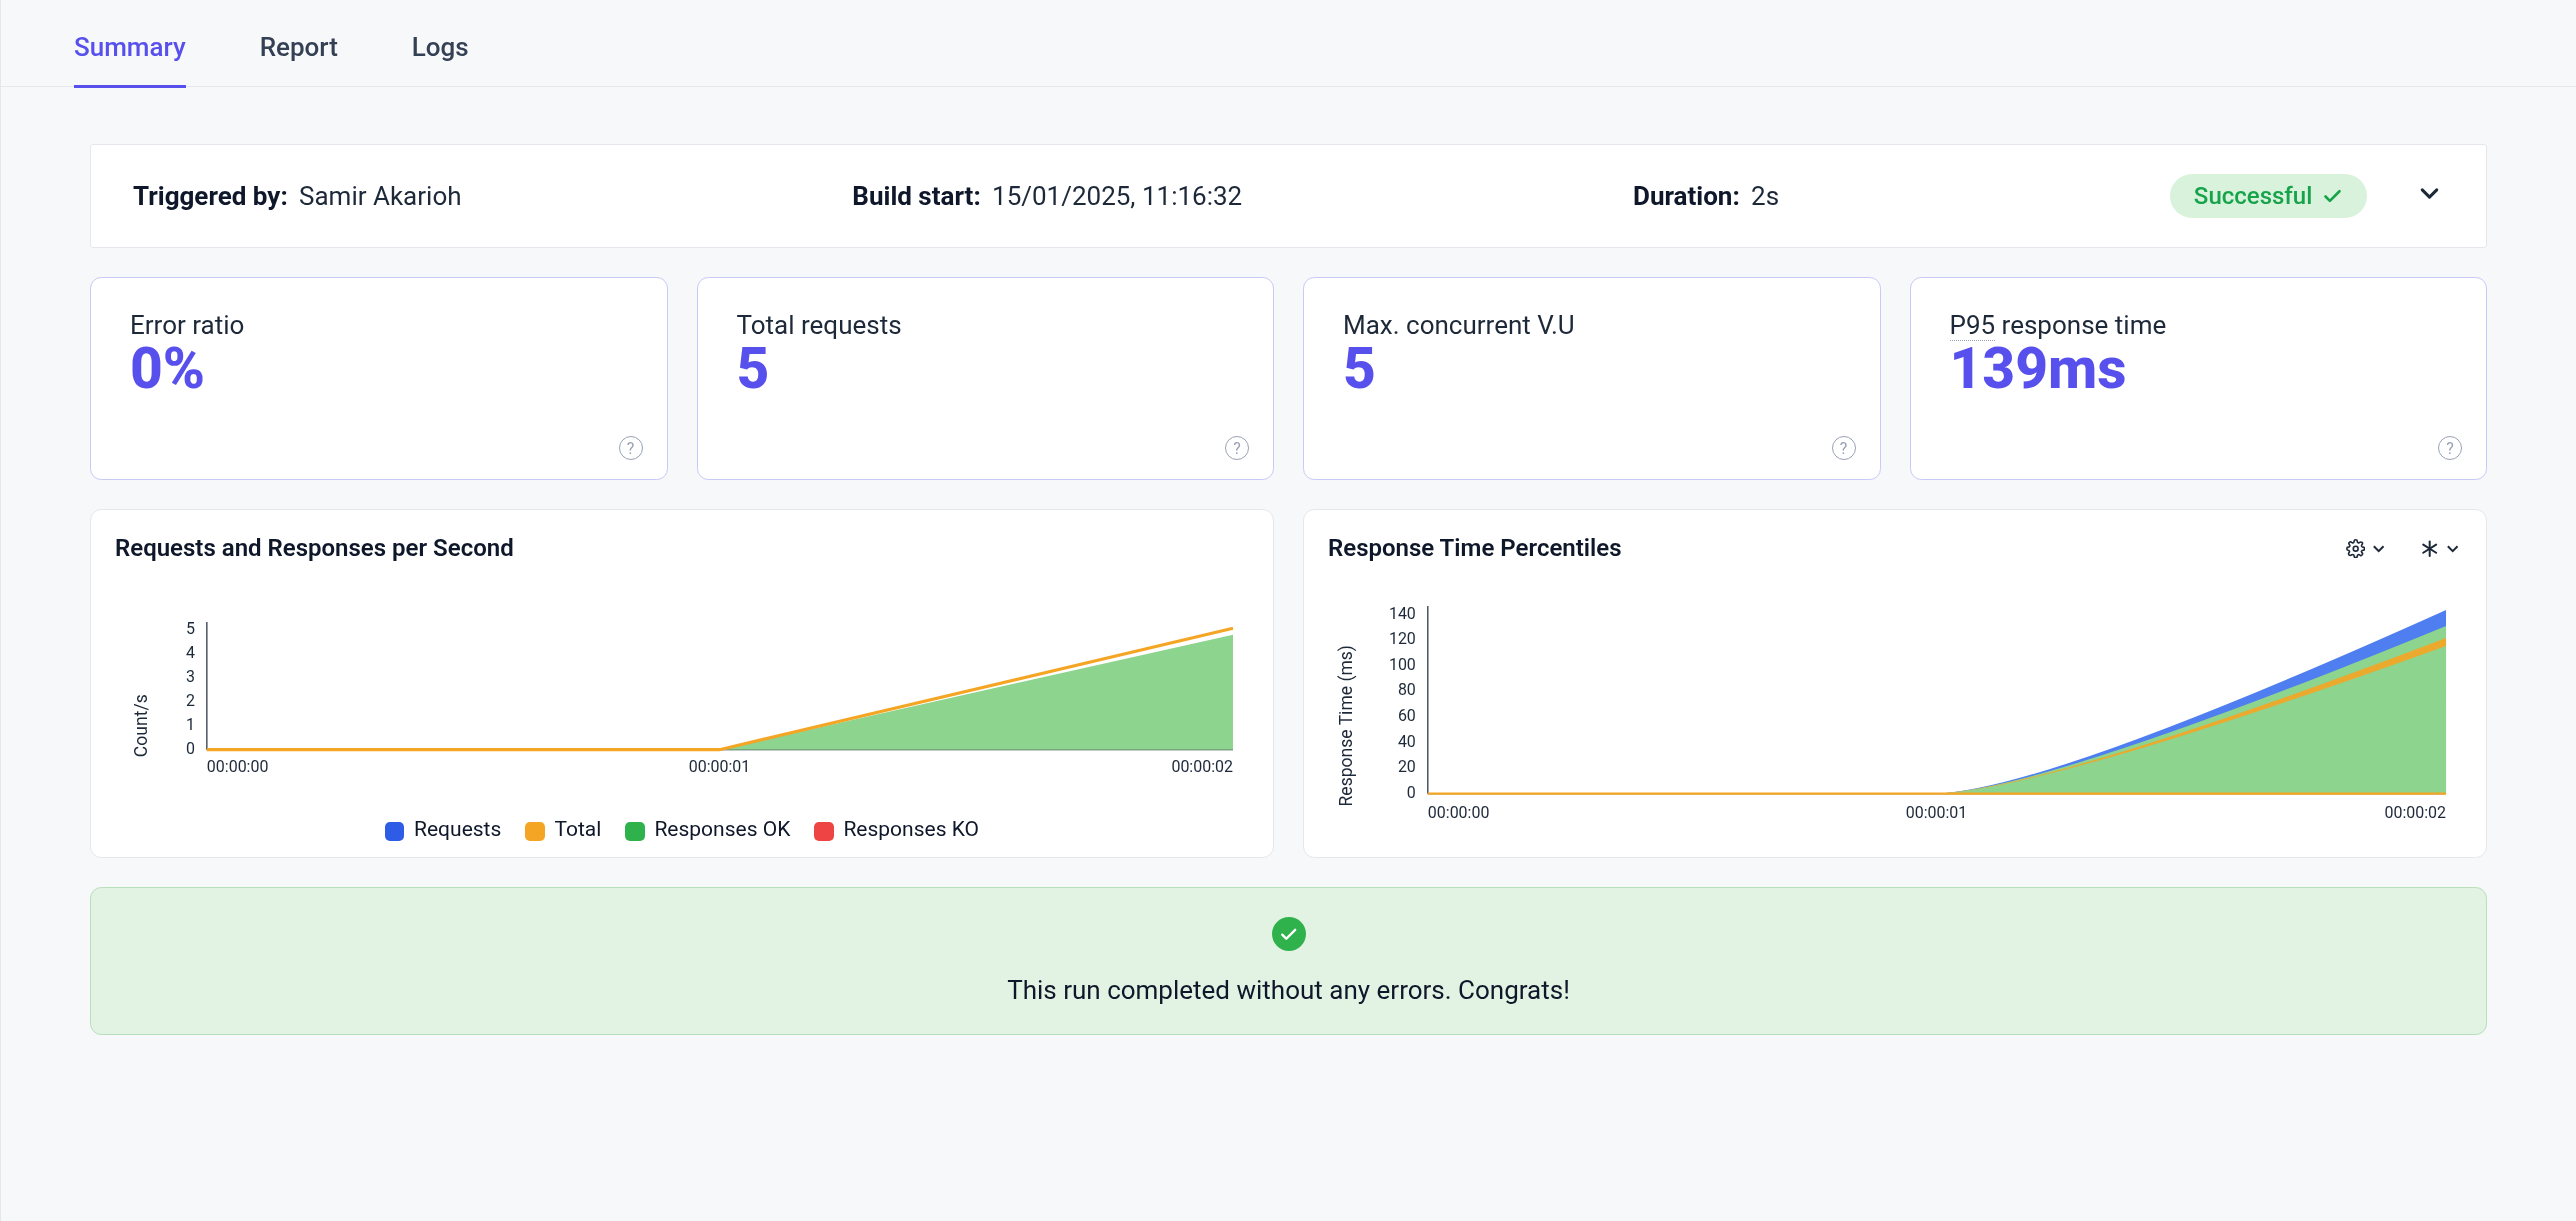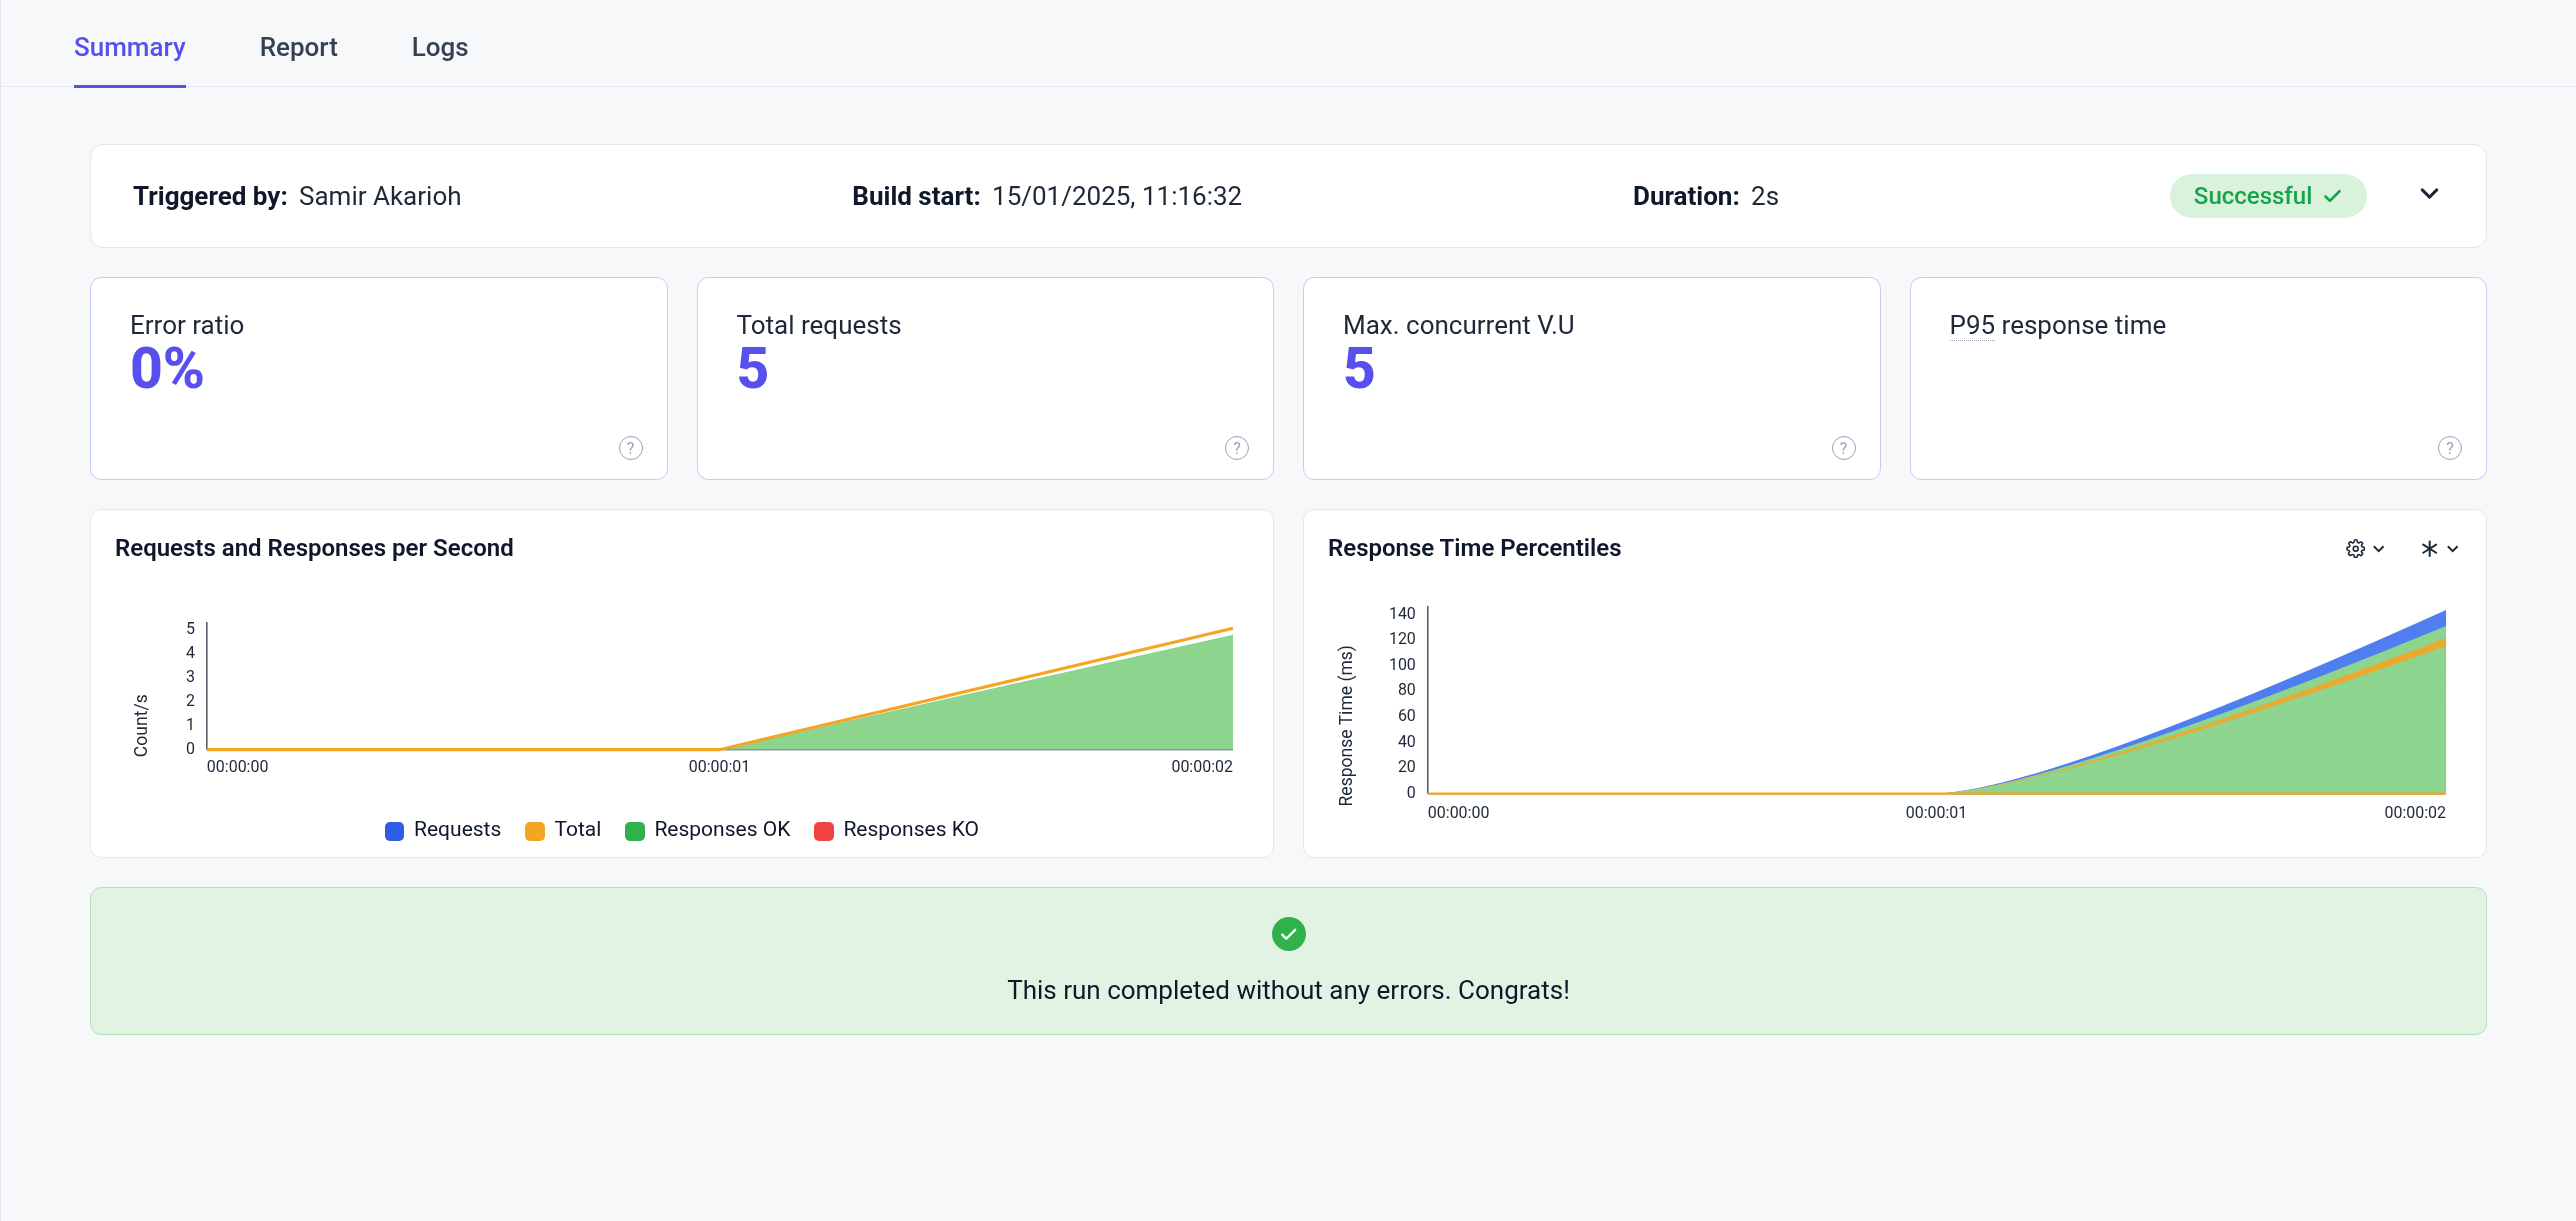--- a/index.html
+++ b/index.html
@@ -49,21 +49,21 @@
     color: var(--purple-text);
     border-bottom: 3.2px solid var(--purple-text);
     margin-bottom: -1.6px;
   }
   .content {
     padding: 57px 89px 32px 89px;
   }
   .summary-bar {
     background: var(--card-bg);
     border: 1.6px solid var(--border);
-    border-radius: 13px;
+    border-radius: 3px;
     padding: 29px 42px;
     display: flex;
     align-items: center;
     gap: 16px;
   }
   .sb-group { display: flex; align-items: baseline; gap: 11.3px; }
   .sb-label { font-weight: 700; font-size: 26px; }
   .sb-value { font-size: 26px; color: #1d2939; }
   .spacer { flex: 1; }
   .status-badge {
@@ -235,20 +235,21 @@
         <div class="metric-value">5</div>
         <div class="help-icon">?</div>
       </div>
       <div class="metric-card">
         <div class="metric-title">Max. concurrent V.U</div>
         <div class="metric-value">5</div>
         <div class="help-icon">?</div>
       </div>
       <div class="metric-card">
         <div class="metric-title"><span class="dotted">P95</span><span> response time</span></div>
+        <div class="metric-value">139ms</div>
         <div class="help-icon">?</div>
       </div>
     </div>
 
 
     <div class="charts-row">
 
       <div class="chart-card">
         <div class="chart-header">
           <span class="chart-title">Requests and Responses per Second</span>

